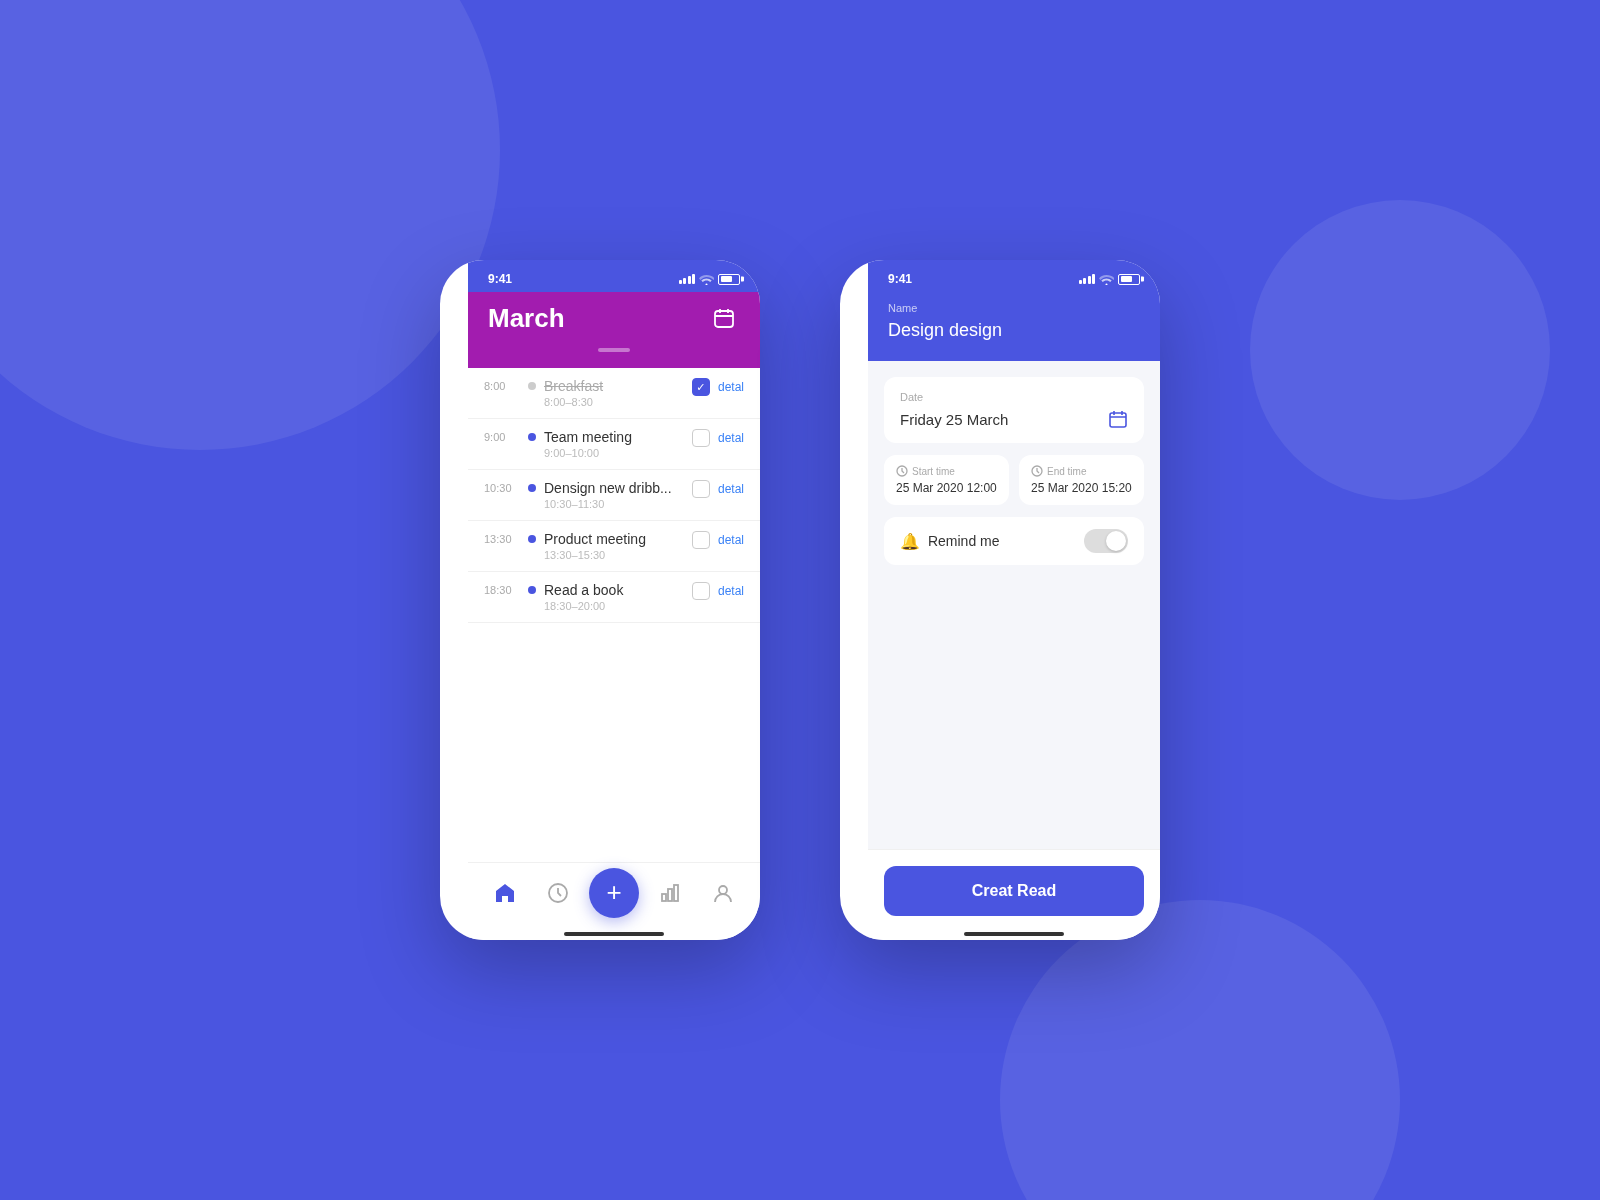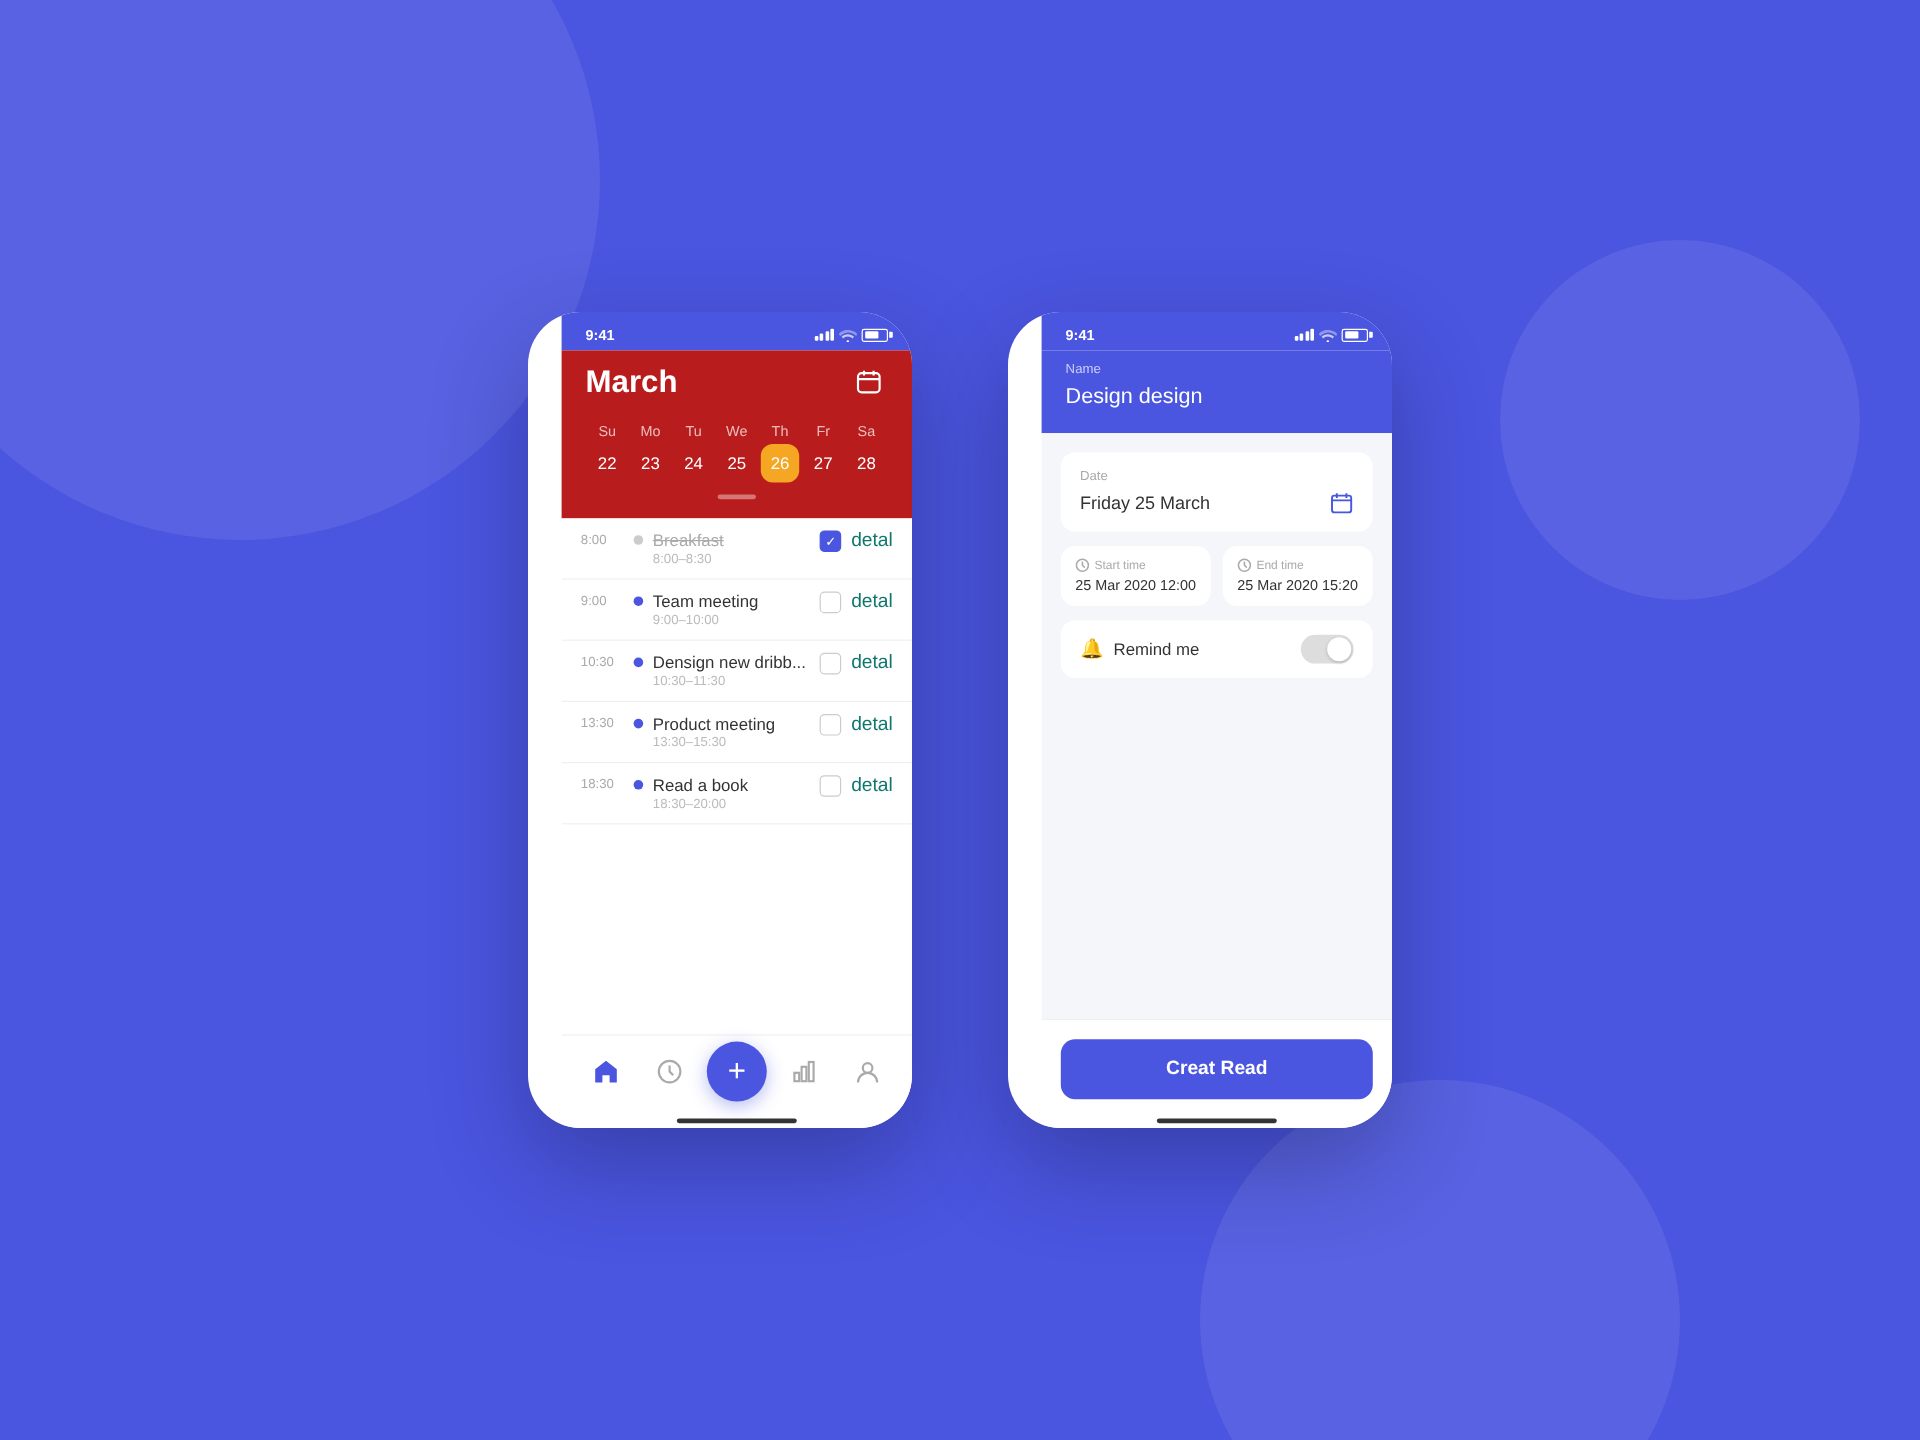--- a/index.html
+++ b/index.html
@@ -107,21 +107,21 @@
     }
     .battery-fill {
       width: 65%;
       height: 100%;
       background: white;
       border-radius: 1px;
     }
 
     
     .phone-1-header {
-      background: #b91c1c;
+      background: #a21caf;
       padding: 10px 20px 16px;
     }
     .phone-1-header .month-row {
       display: flex;
       justify-content: space-between;
       align-items: center;
       margin-bottom: 14px;
     }
     .month-title {
       font-size: 26px;
@@ -243,22 +243,22 @@
     .task-checkbox.checked {
       background: #4A55E0;
       border-color: #4A55E0;
     }
     .task-checkbox.checked::after {
       content: '✓';
       color: white;
       font-size: 11px;
     }
     .task-detail {
-      font-size: 16px;
-      color: #0f766e;
+      font-size: 12px;
+      color: #3b82f6;
     }
 
     
     .bottom-nav {
       height: 70px;
       background: white;
       border-top: 1px solid #f0f0f0;
       display: flex;
       align-items: center;
       justify-content: space-around;
@@ -505,37 +505,20 @@
       <div class="month-row">
         <span class="month-title">March</span>
         <div class="calendar-icon-btn">
           <svg width="22" height="22" viewBox="0 0 22 22" fill="none" stroke="white" stroke-width="1.8">
             <rect x="2" y="4" width="18" height="16" rx="3" ry="3"></rect>
             <path d="M7 2v4M15 2v4M2 9h18"></path>
           </svg>
         </div>
       </div>
 
-      <div class="calendar-grid">
-        <div class="cal-day-header">Su</div>
-        <div class="cal-day-header">Mo</div>
-        <div class="cal-day-header">Tu</div>
-        <div class="cal-day-header">We</div>
-        <div class="cal-day-header">Th</div>
-        <div class="cal-day-header">Fr</div>
-        <div class="cal-day-header">Sa</div>
-
-        <div class="cal-day">22</div>
-        <div class="cal-day">23</div>
-        <div class="cal-day">24</div>
-        <div class="cal-day">25</div>
-        <div class="cal-day active">26</div>
-        <div class="cal-day">27</div>
-        <div class="cal-day">28</div>
-      </div>
 
       <div class="scroll-indicator">
         <div class="scroll-dot"></div>
       </div>
     </div>
 
     <div class="task-list">
 
       <div class="task-item">
         <span class="task-time">8:00</span>

